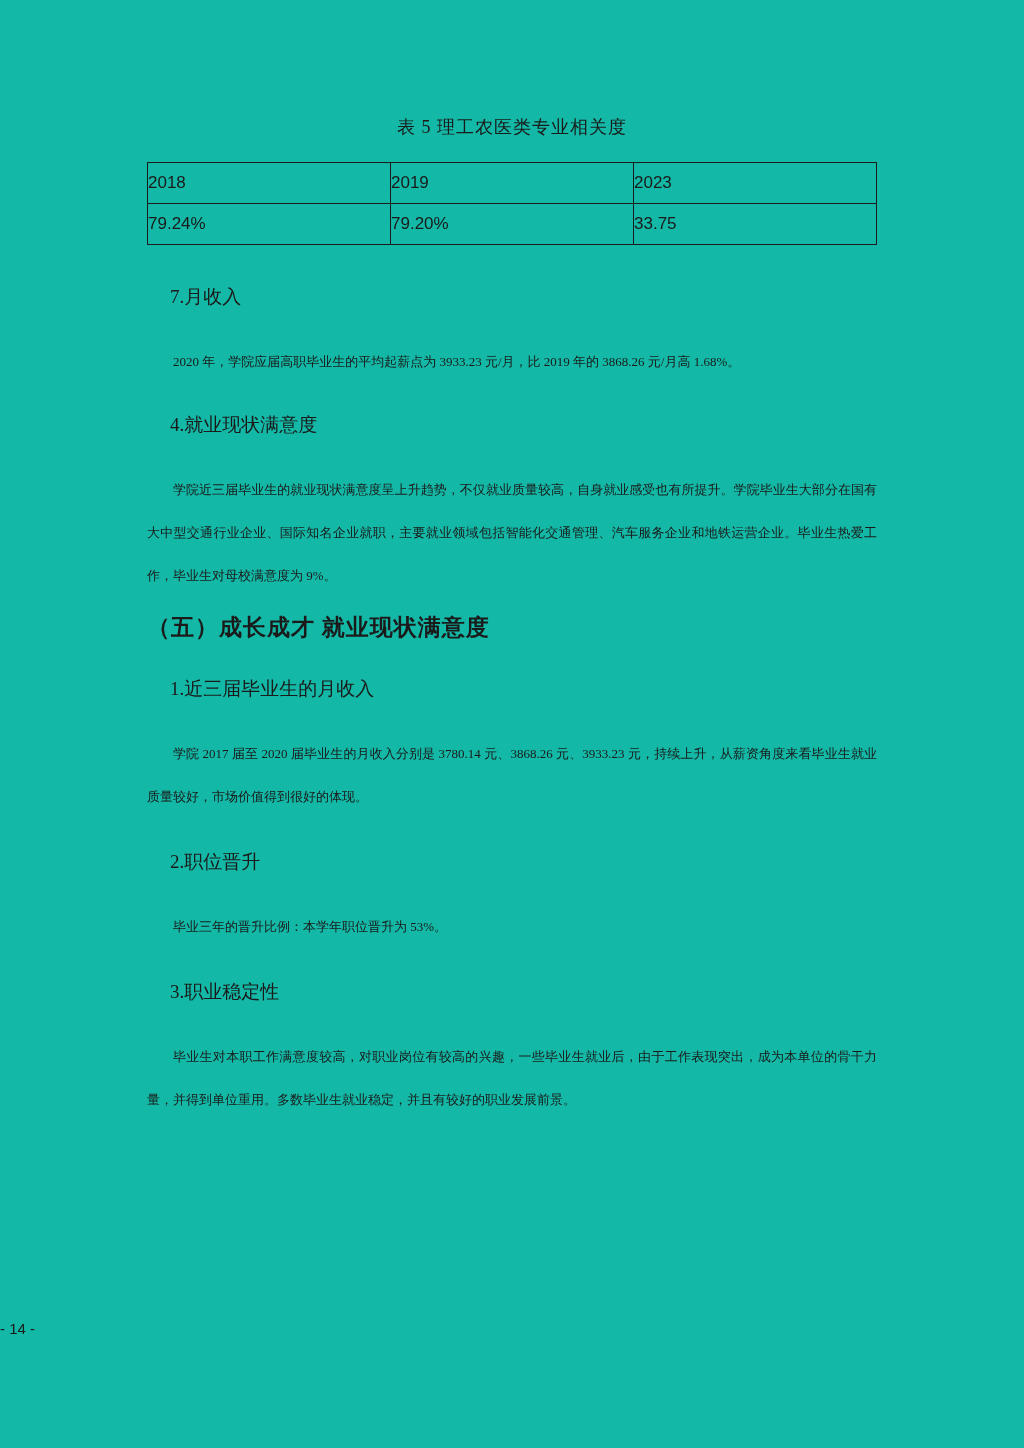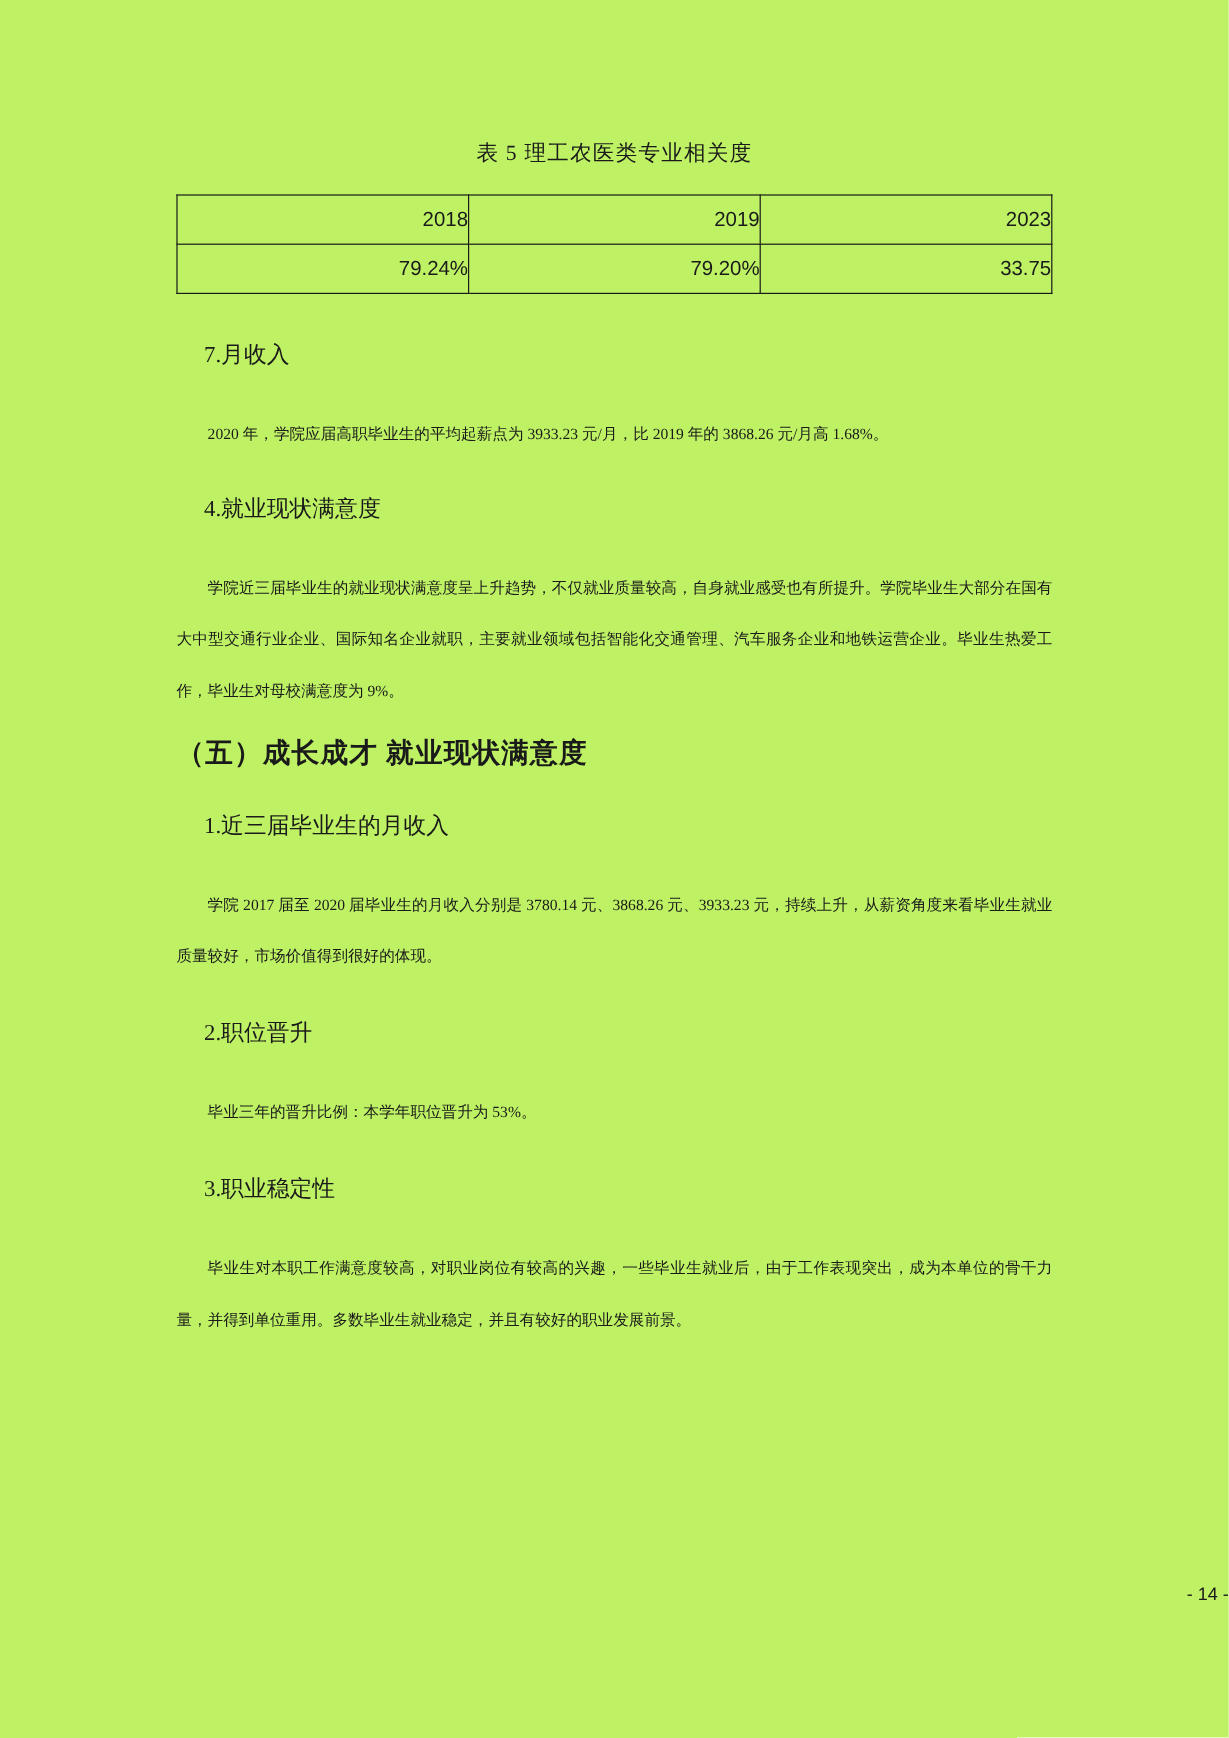--- a/index.html
+++ b/index.html
@@ -6,21 +6,21 @@
   html, body { background: #ffffff; }
   body {
     width: 1024px; height: 1448px;
     position: relative;
     font-family: "Liberation Serif", "DejaVu Serif", serif;
     color: #1a1a1a;
   }
   .page {
     position: relative;
     width: 1024px; height: 1448px;
-    background: #bef264;
+    background: #14b8a6;
     overflow: hidden;
   }
   .content {
     position: absolute;
     left: 147px; top: 112px;
     width: 730px;
   }
   .table-title {
     text-align: center;
     font-size: 18px;
@@ -31,21 +31,21 @@
     width: 100%;
     margin-top: 20px;
     border-collapse: collapse;
     table-layout: fixed;
     font-family: "Liberation Sans", "DejaVu Sans", sans-serif;
     font-size: 17px;
   }
   table.data-table td {
     border: 1px solid #1a1a1a;
     height: 41px;
-    text-align: right;
+    text-align: left;
     vertical-align: middle;
   }
   .subhead {
     font-size: 19px;
     line-height: 43px;
     padding-left: 23px;
   }
   .subhead.first { margin-top: 30px; }
   .subhead.mt20 { margin-top: 20px; }
   .subhead.mt22 { margin-top: 22px; }
@@ -60,21 +60,21 @@
     margin-top: 14px;
     font-size: 23px;
     line-height: 34px;
     font-weight: bold;
     letter-spacing: 1px;
   }
   .footer {
     position: absolute;
     left: 0; top: 1320px;
     width: 1024px;
-    text-align: right;
+    text-align: left;
     font-family: "Liberation Sans", "DejaVu Sans", sans-serif;
     font-size: 15px;
     color: #1a1a1a;
   }
 </style>
 </head>
 <body>
 
 <div class="page">
   <div class="content">

